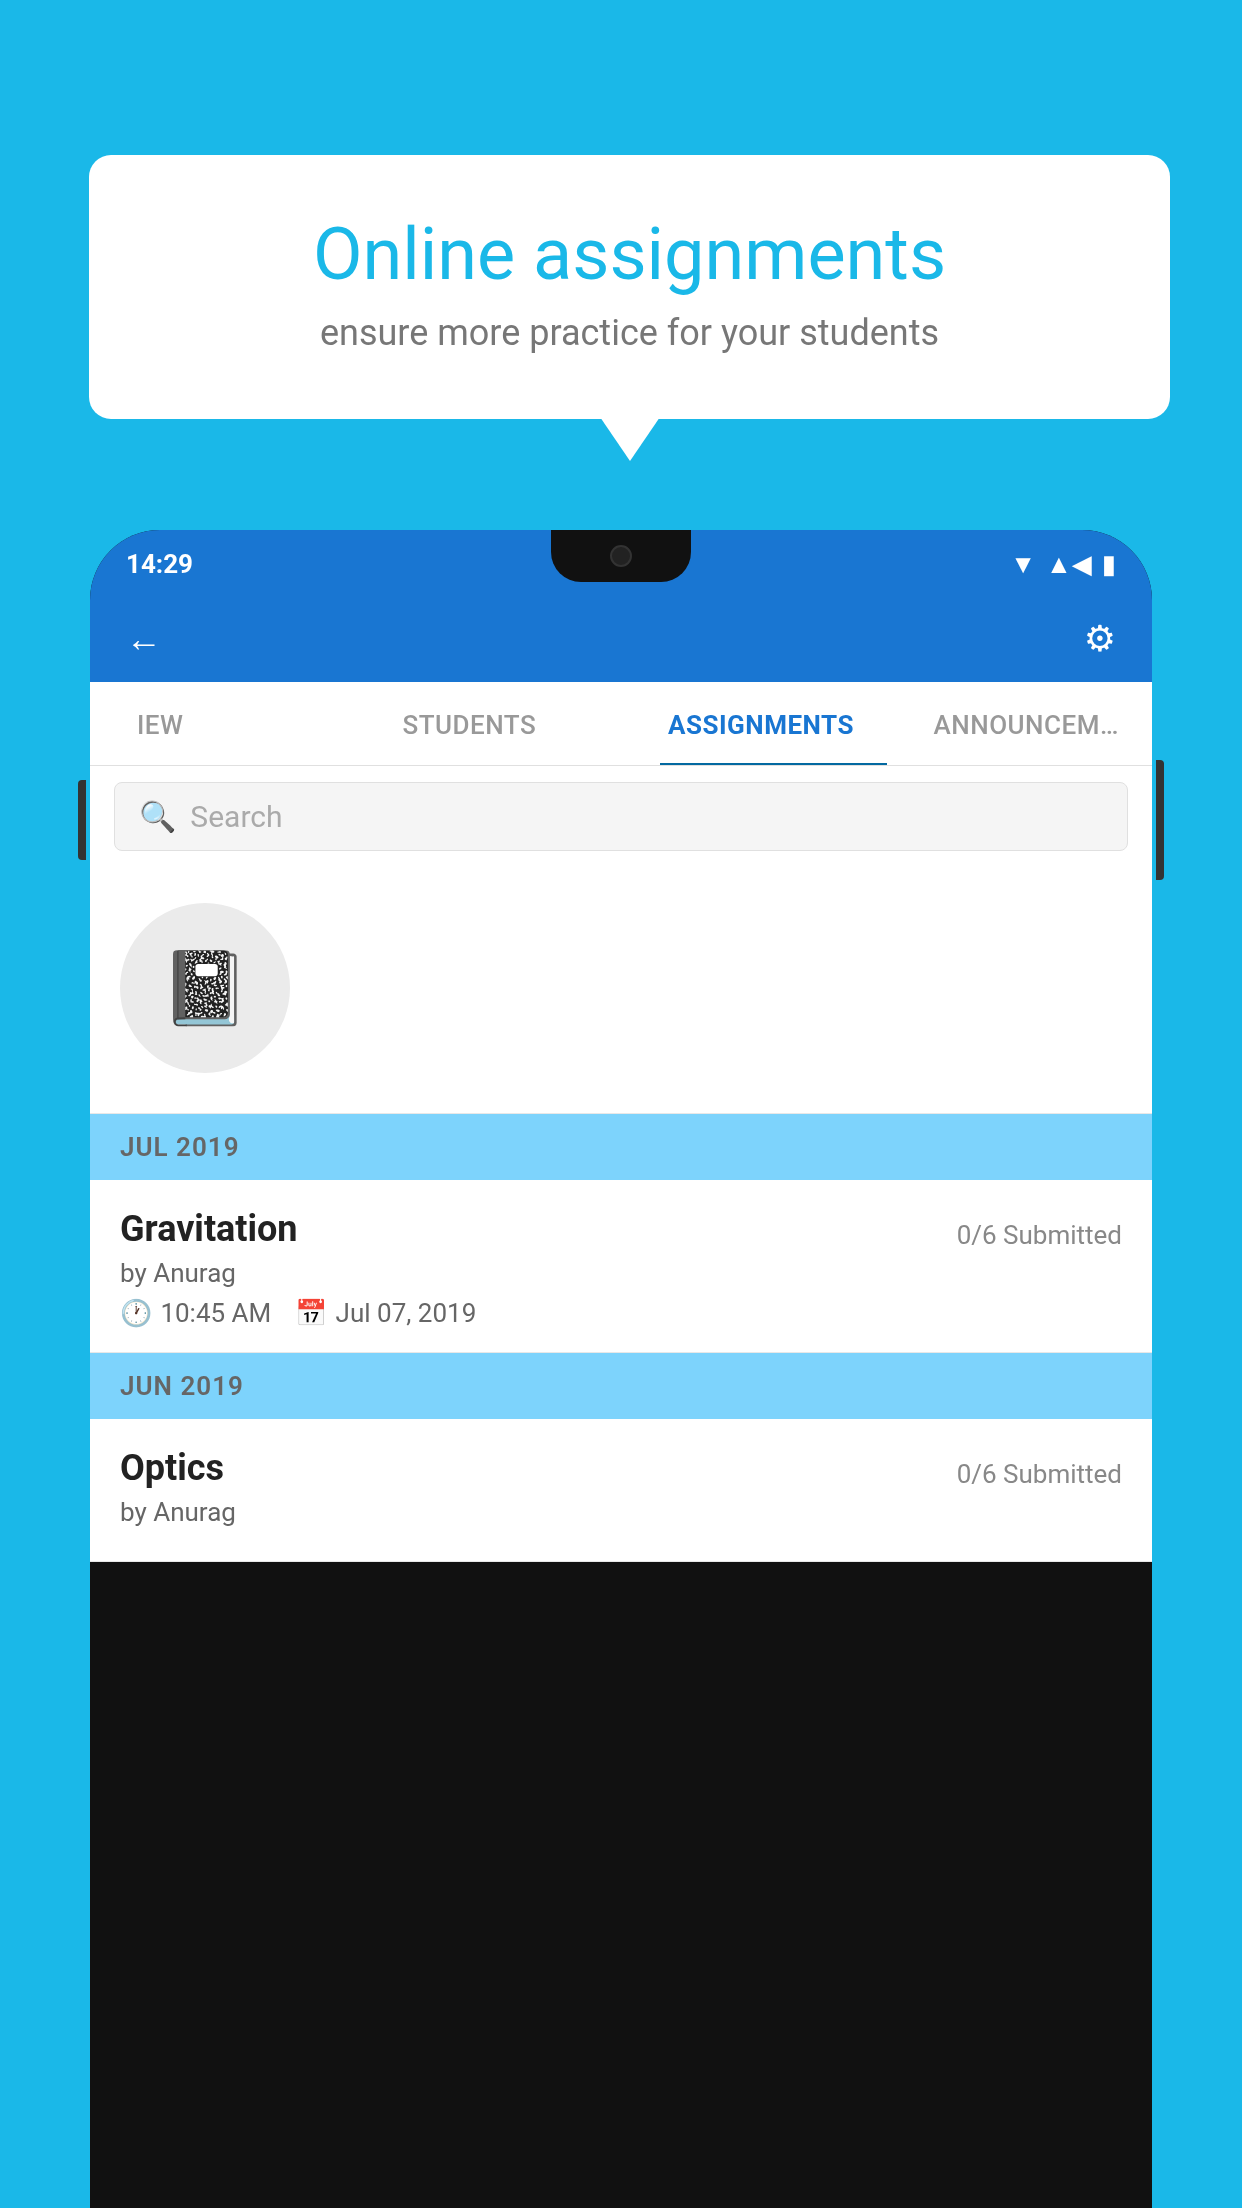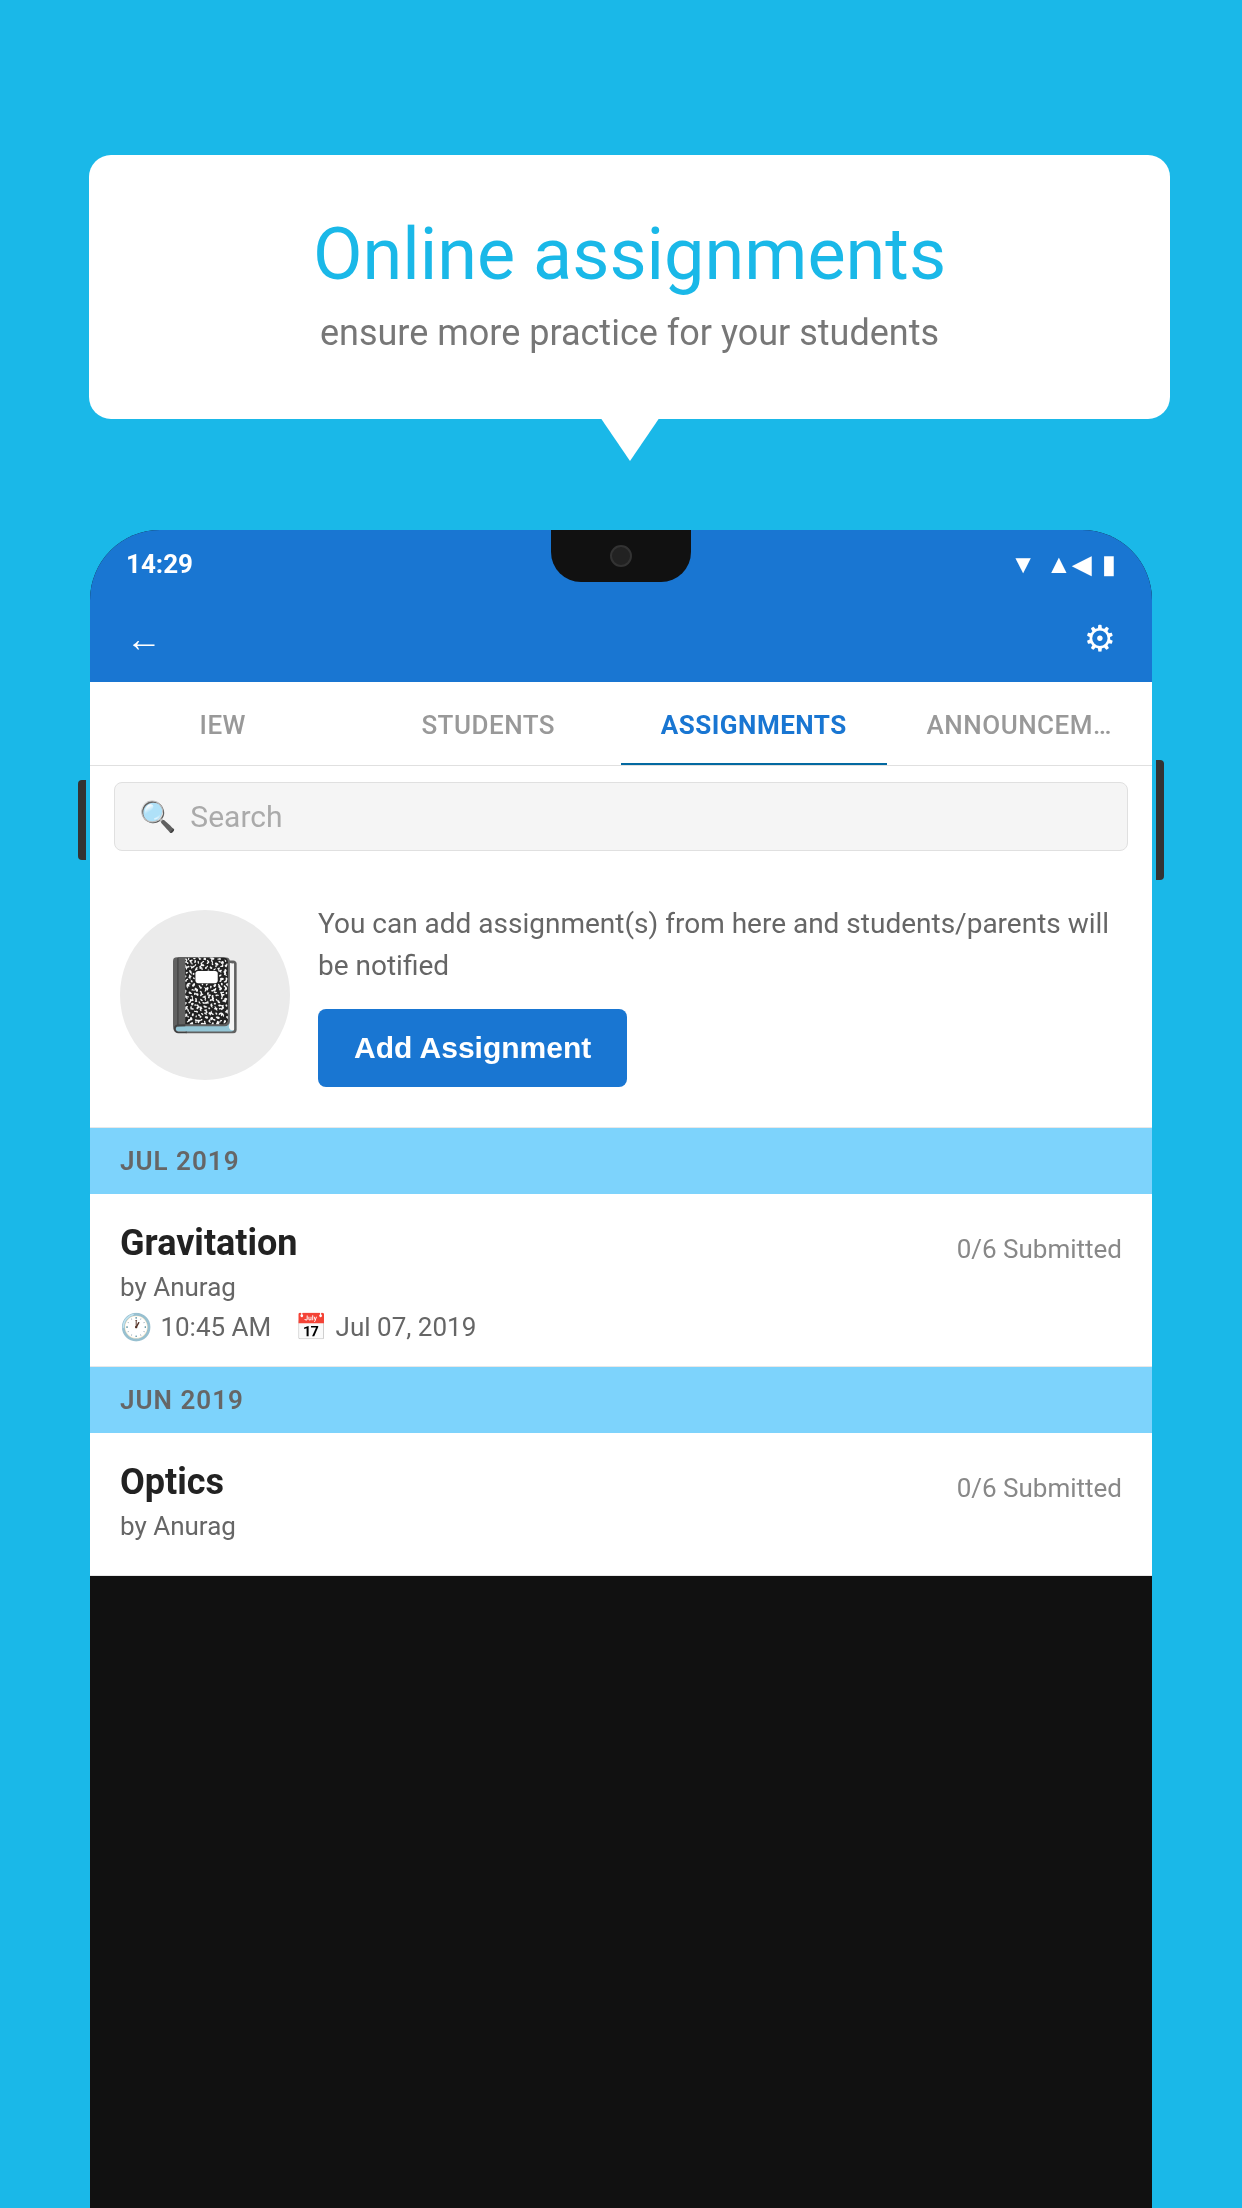--- a/index.html
+++ b/index.html
@@ -158,28 +158,29 @@
 
     
     .tab-bar {
       background: white;
       display: flex;
       border-bottom: 1px solid #e0e0e0;
     }
 
     .tab-item {
       flex: 1;
-      text-align: center;
-      padding: 28px 20px 22px;
+      text-align: left;
+      padding: 28px 8px 22px;
       font-size: 26px;
       font-weight: 500;
       color: #999;
       cursor: pointer;
       border-bottom: 3px solid transparent;
       letter-spacing: 0.5px;
+      margin-left: 39px;
     }
 
     .tab-item.active {
       color: #1976d2;
       border-bottom: 2px solid #0369a1;
       font-weight: 700;
     }
 
     
     .phone-content {
@@ -395,24 +396,20 @@
     <div class="search-container">
       <div class="search-bar">
         <span class="search-icon-svg">🔍</span>
         <span class="search-text">Search</span>
       </div>
     </div>
 
     <div class="promo-card">
       <div class="promo-icon-circle">
         <span class="notebook-icon">📓</span>
-      </div>
-      <div class="promo-text-block">
-        <div class="promo-description">You can add assignment(s) from here and students/parents will be notified</div>
-        <button class="add-assignment-btn">Add Assignment</button>
       </div>
     </div>
 
     <div class="section-header">JUL 2019</div>
 
     <div class="assignment-item">
       <div class="assignment-top-row">
         <span class="assignment-title">Gravitation</span>
         <span class="assignment-submitted">0/6 Submitted</span>
       </div>

